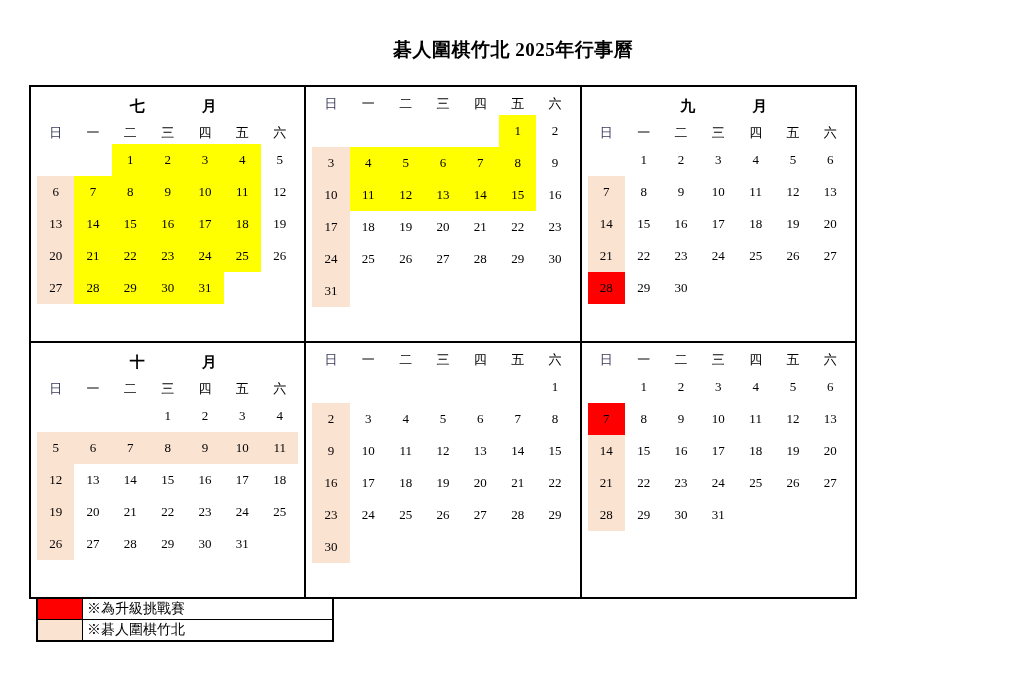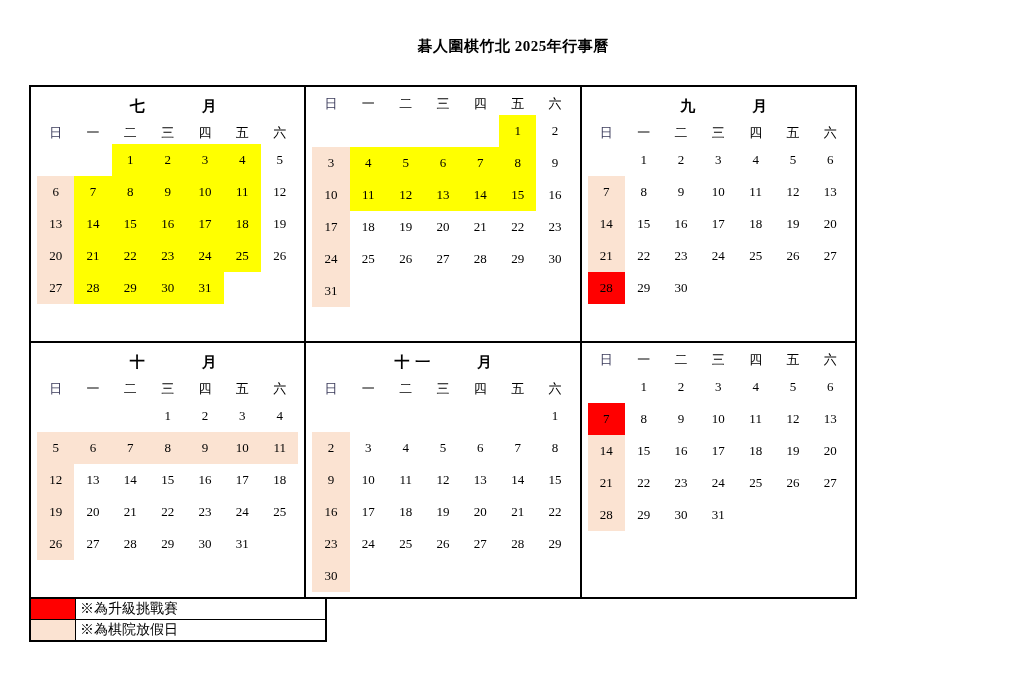--- a/index.html
+++ b/index.html
@@ -10,21 +10,21 @@
     width: 1026px;
     height: 687px;
     background: #ffffff;
     font-family: "Liberation Serif", "DejaVu Serif", serif;
     color: #000000;
     position: relative;
     overflow: hidden;
   }
   #page-title {
     text-align: center;
-    font-size: 15px;
+    font-size: 19px;
     font-weight: bold;
     padding-top: 37px;
     letter-spacing: 0.5px;
   }
   #calendar-grid {
     position: absolute;
     left: 29px;
     top: 85px;
     width: 828px;
     border: 2px solid #000000;
@@ -78,21 +78,21 @@
   td.empty { }
   
   .hl-holiday { background: #fbe3d2; }
   .hl-camp { background: #ffff00; }
   .hl-match { background: #ff0000; color: #000000; }
   .num-red { color: #c00000; }
   .num-blue { color: #1f2d5a; }
 
   #legend {
     position: absolute;
-    left: 29px;
+    left: 36px;
     top: 597px;
     width: 298px;
     border: 2px solid #000000;
     border-collapse: collapse;
   }
   #legend td {
     border: 1px solid #000000;
     padding: 0;
     height: 20px;
     font-size: 14px;
@@ -376,21 +376,20 @@
                   <td class="num-blue">30</td>
                   <td class="num-blue">31</td>
                   <td class="empty"></td>
                 </tr>
               </tbody>
             </table>
           </div>
         </td>
         <td class="month-cell">
           <div class="month-inner">
-            <div class="month-header"><span class="mnum">十 一</span><span class="mchar">月</span></div>
             <table class="days">
               <thead>
                 <tr>
                   <th class="sun">日</th>
                   <th>一</th>
                   <th>二</th>
                   <th>三</th>
                   <th>四</th>
                   <th>五</th>
                   <th>六</th>
@@ -524,16 +523,16 @@
 </table>
 
 <table id="legend">
   <tbody id="legend-body">
       <tr>
         <td class="swatch sw-match"></td>
         <td class="txt">※為升級挑戰賽</td>
       </tr>
       <tr>
         <td class="swatch sw-holiday"></td>
-        <td class="txt">※為棋院放假日</td>
+        <td class="txt">※碁人圍棋竹北</td>
       </tr>
     </tbody>
 </table>
 
 </body></html>

